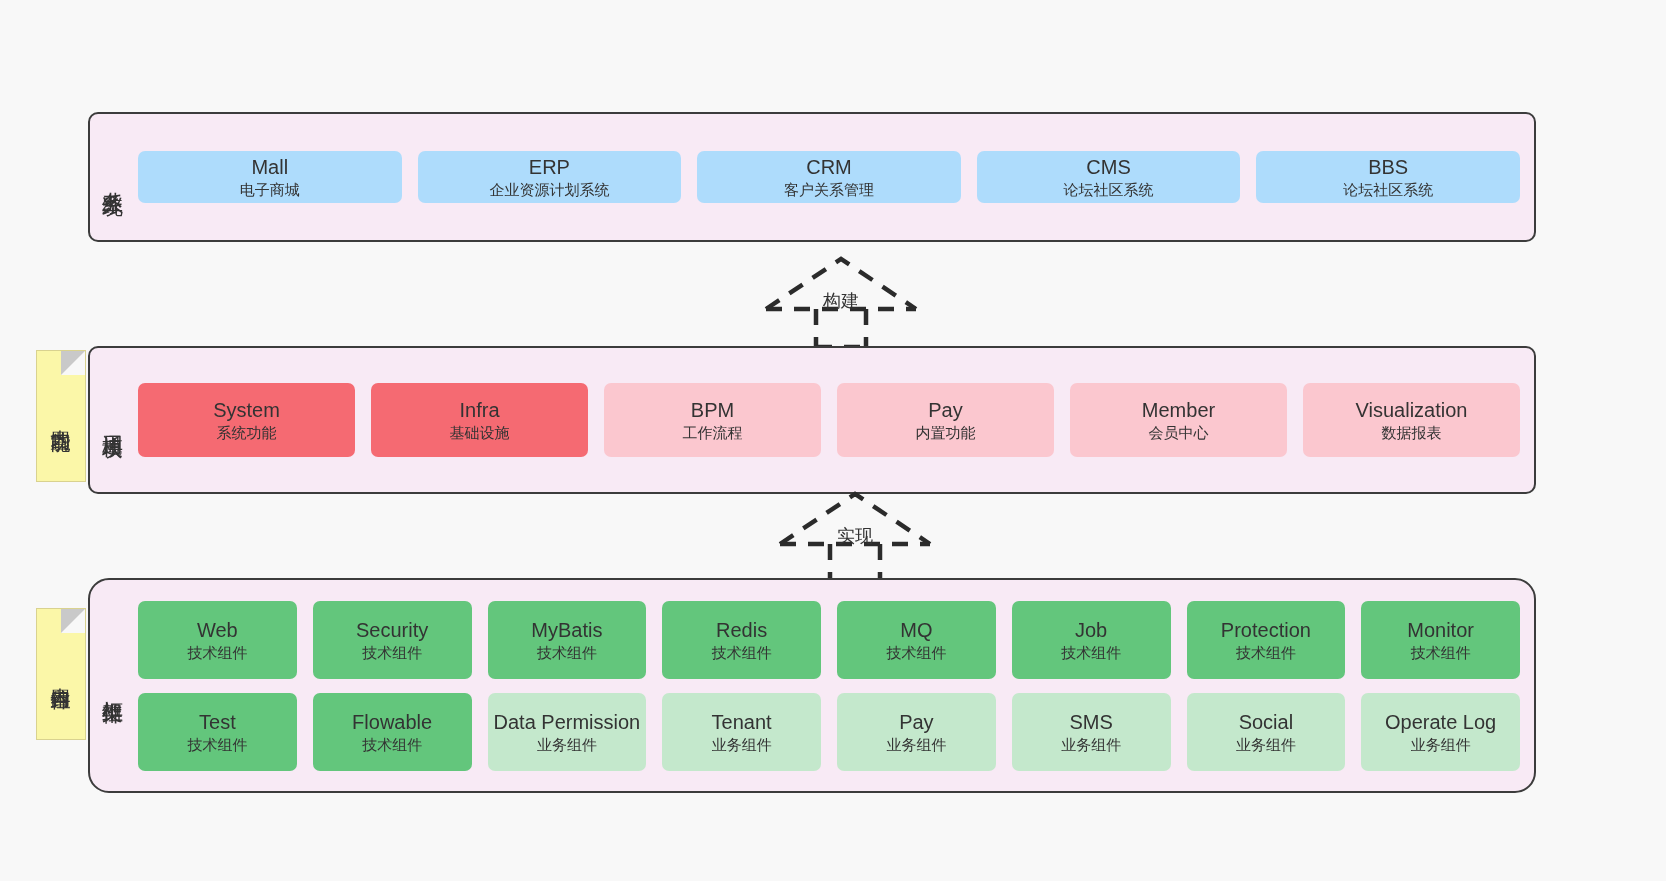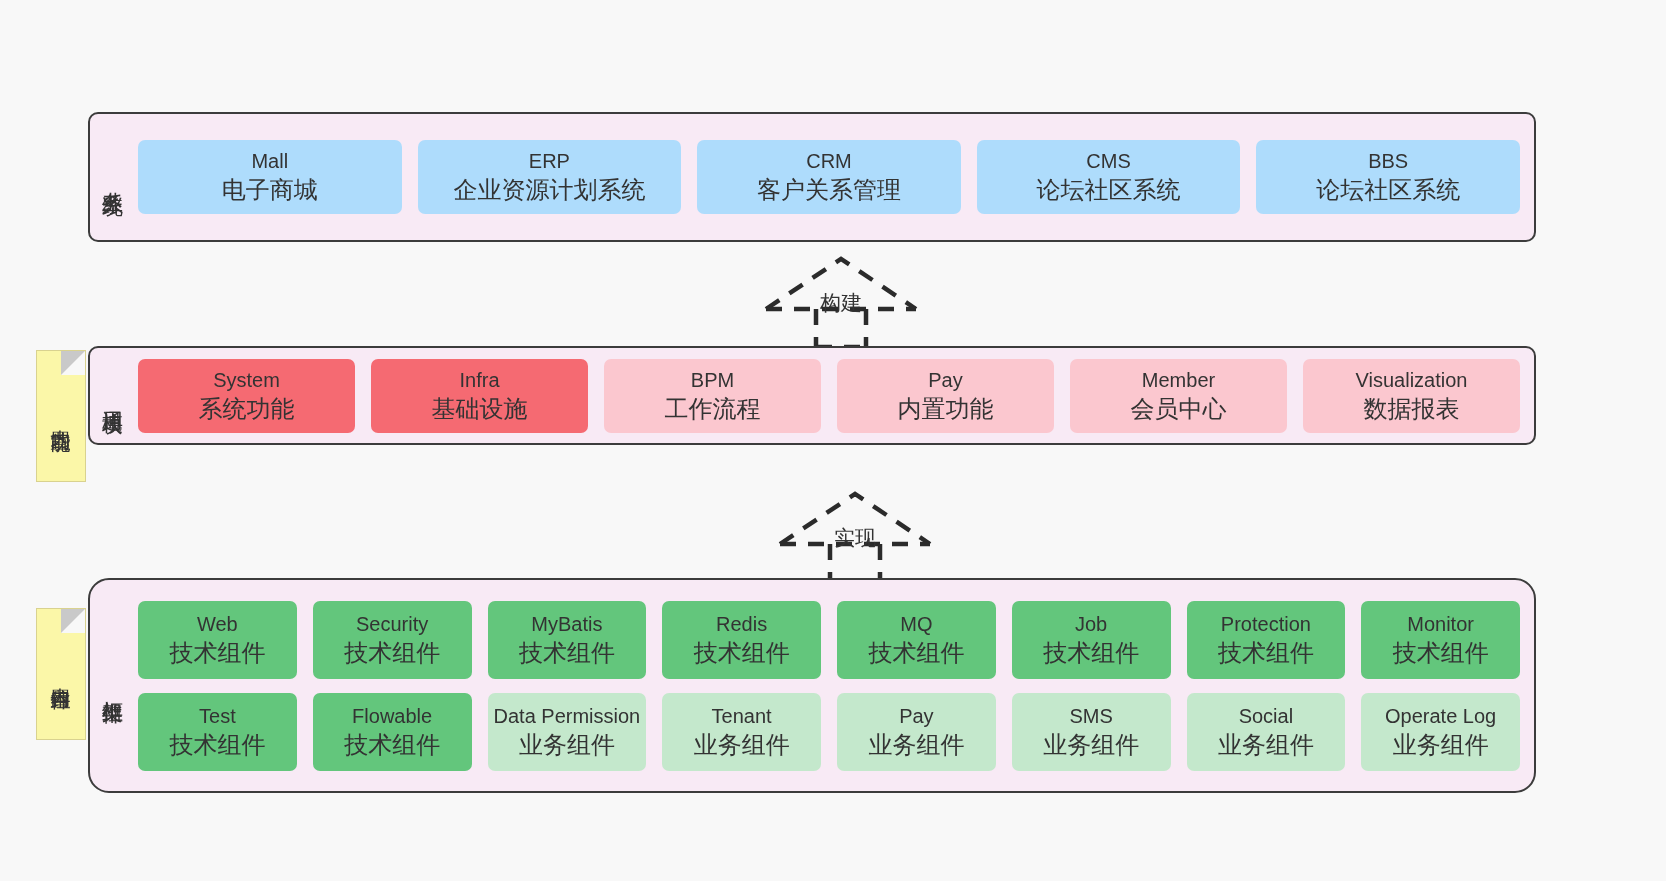--- a/index.html
+++ b/index.html
@@ -77,34 +77,34 @@
     flex-direction: column;
     align-items: center;
     justify-content: center;
     text-align: center;
     padding: 6px 4px;
     line-height: 1.3;
     color: #333333;
     user-select: none;
   }
   .card .t1 { font-size: 20px; }
-  .card .t2 { font-size: 24px; }
+  .card .t2 { font-size: 15px; }
 
   .c-blue       { background: #aedcfc; }
   .c-red        { background: #f56a72; }
   .c-pink       { background: #fbc7cf; align-items: center; }
   .c-green      { background: #63c67c; }
   .c-lightgreen { background: #c4e8cc; text-align: center; }
 
   
   #layer-business { left: 88px;  top: 112px; width: 1448px; height: 130px; }
-  #layer-modules  { left: 88px;  top: 346px; width: 1448px; height: 99px; }
+  #layer-modules  { left: 88px;  top: 346px; width: 1448px; height: 148px; }
   #layer-frame    { left: 88px;  top: 578px; width: 1448px; height: 215px; border-radius: 21px; }
 
-  #layer-business .card { height: 74px; }
+  #layer-business .card { height: 52px; }
   #layer-modules  .card { height: 74px; }
   #layer-frame    .card { height: 78px; }
 
   
   .sticky {
     position: absolute;
     box-sizing: border-box;
     width: 50px;
     background: #fbf7a8;
     border: 1px solid #d9d28f;
@@ -139,21 +139,21 @@
     position: absolute;
     width: 170px;
     height: 96px;
   }
   .connector svg { display: block; overflow: visible; }
   .connector-label {
     position: absolute;
     left: 50%;
     transform: translateX(-50%);
     top: 36px;
-    font-size: 21px;
+    font-size: 18px;
     color: #333333;
     background: transparent;
     padding: 0 2px;
     white-space: nowrap;
     user-select: none;
   }
   #connector-build     { left: 756px; top: 253px; }
   #connector-implement { left: 770px; top: 488px; }
 </style>
 </head>

